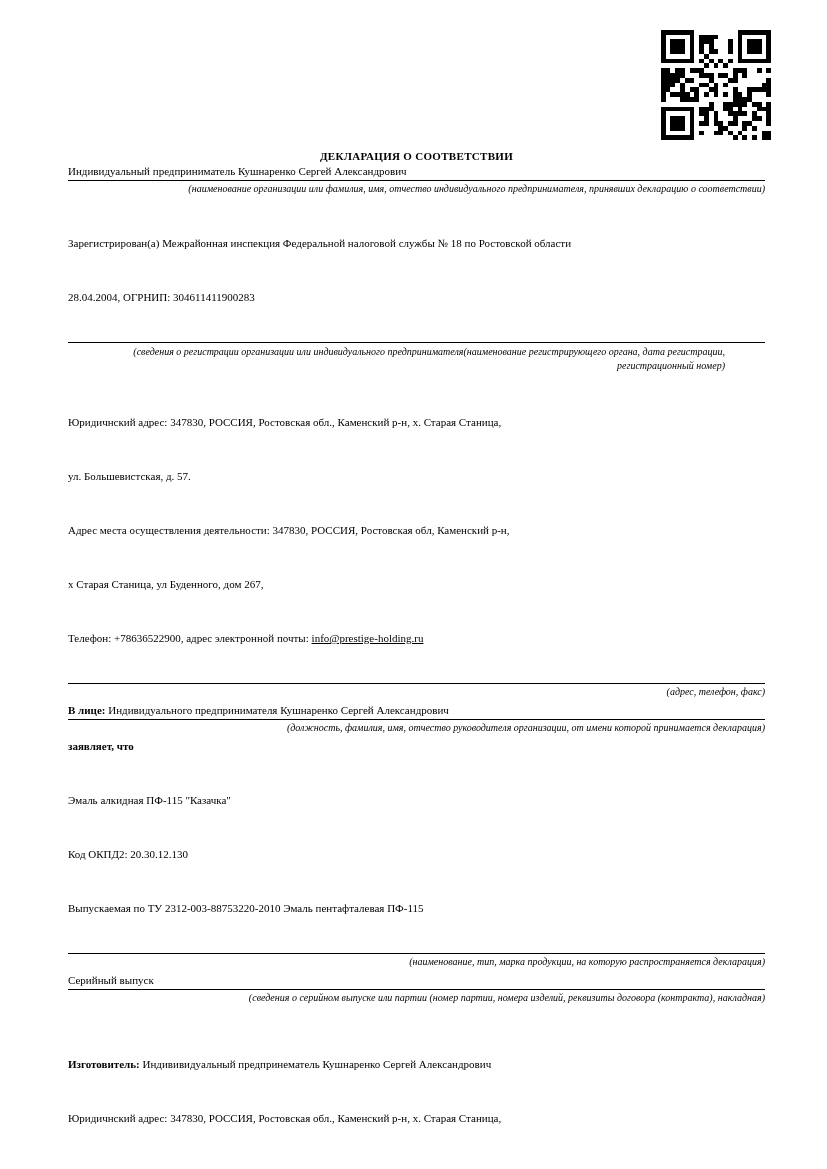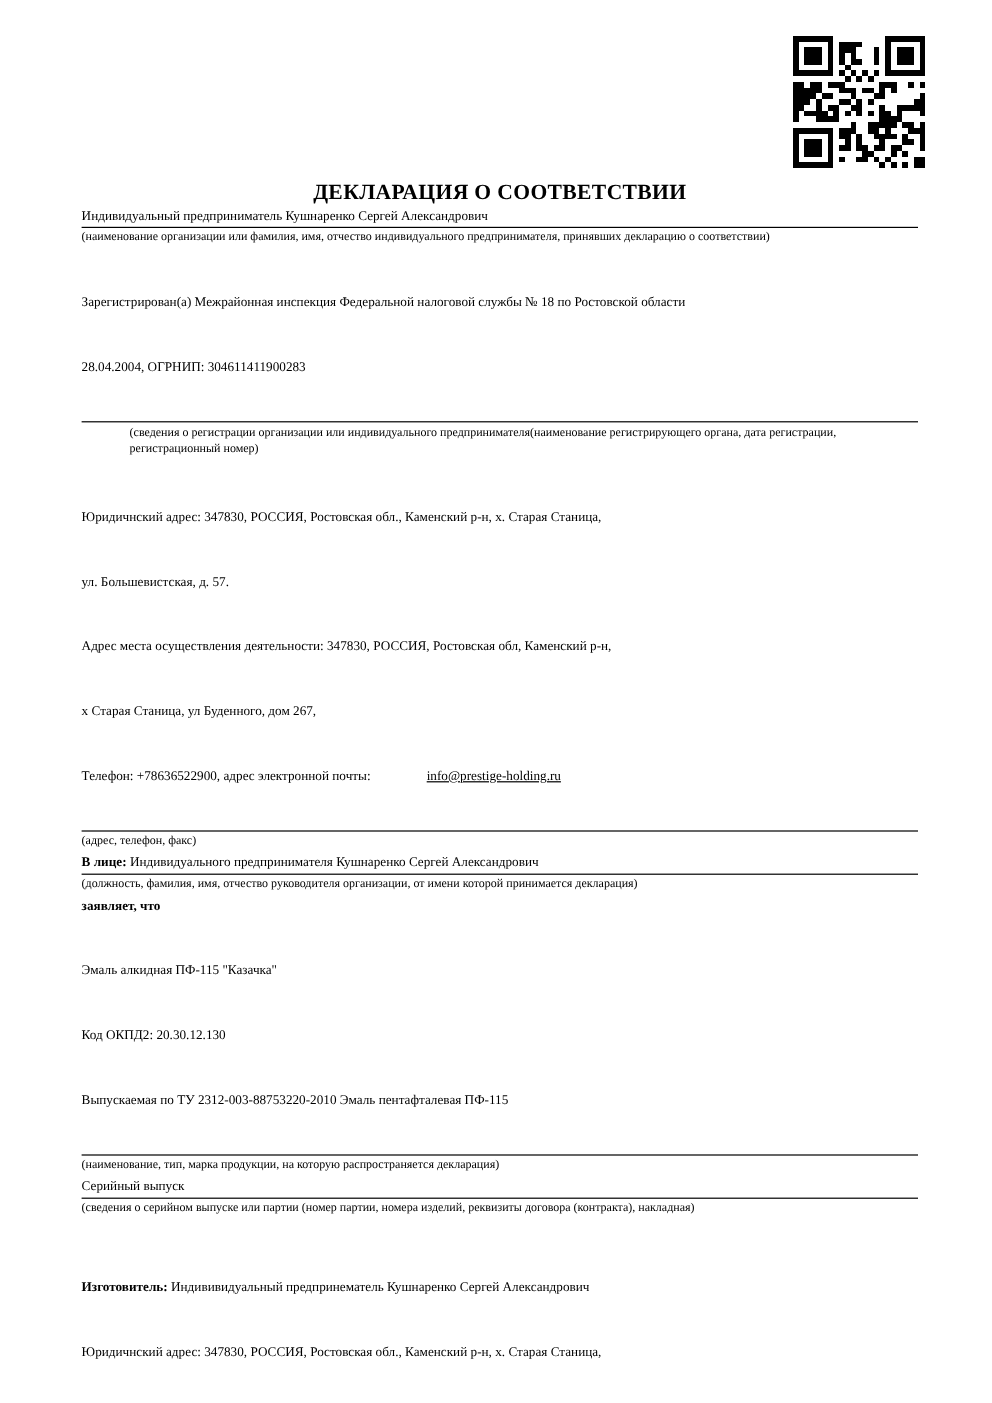--- a/index.html
+++ b/index.html
@@ -1,24 +1,24 @@
 <!DOCTYPE html>
 <html lang="ru"><head>
 <meta charset="utf-8">
 <style>
   html,body{margin:0;padding:0;background:#fff;}
   .page{position:relative;width:827px;height:1169px;background:#ffffff;overflow:hidden;
         font-family:"Liberation Serif","DejaVu Serif",serif;color:#000;}
   .content{position:absolute;left:68px;top:0;width:697px;}
-  .doc-title{margin-top:150px;text-align:center;font-size:18px;font-weight:bold;letter-spacing:.3px;}
+  .doc-title{margin-top:150px;text-align:center;font-size:11px;font-weight:bold;letter-spacing:.3px;}
   .f{font-size:11px;line-height:18px;white-space:pre-wrap;}
   .u{border-bottom:1.6px solid #000;}
-  .cap{font-size:10px;line-height:14px;text-align:left;padding:1px 0 2px 0;}
+  .cap{font-size:10px;line-height:14px;text-align:right;padding:1px 0 2px 0;font-style:italic;}
   .b{font-weight:bold;}
-  .email{color:#000;margin-left:44px;}
+  .email{color:#000;}
   .gap12{height:12px;}
   .qr{position:absolute;left:656px;top:25px;width:120px;height:120px;}
 </style>
 </head>
 <body>
 
 <div class="page">
 
   <svg class="qr" id="qr" viewBox="0 0 25 25" shape-rendering="crispEdges">
       <rect x="0" y="0" width="25" height="25" fill="#fff"></rect>

